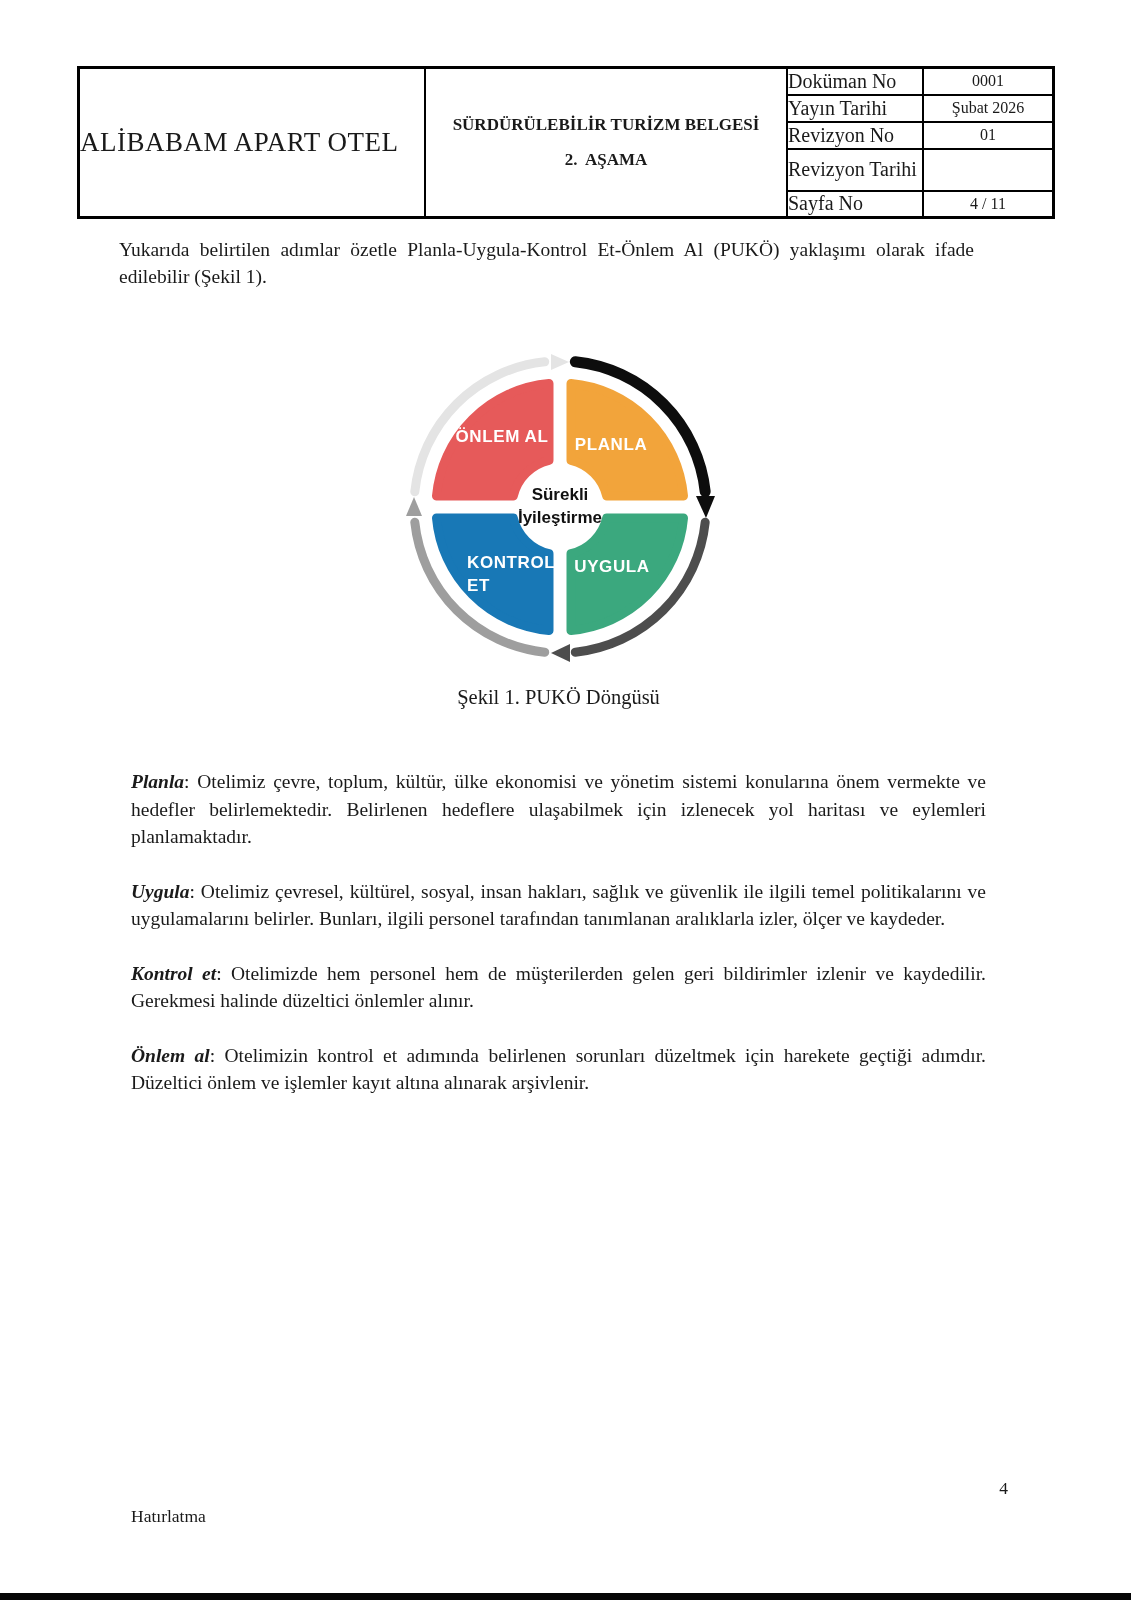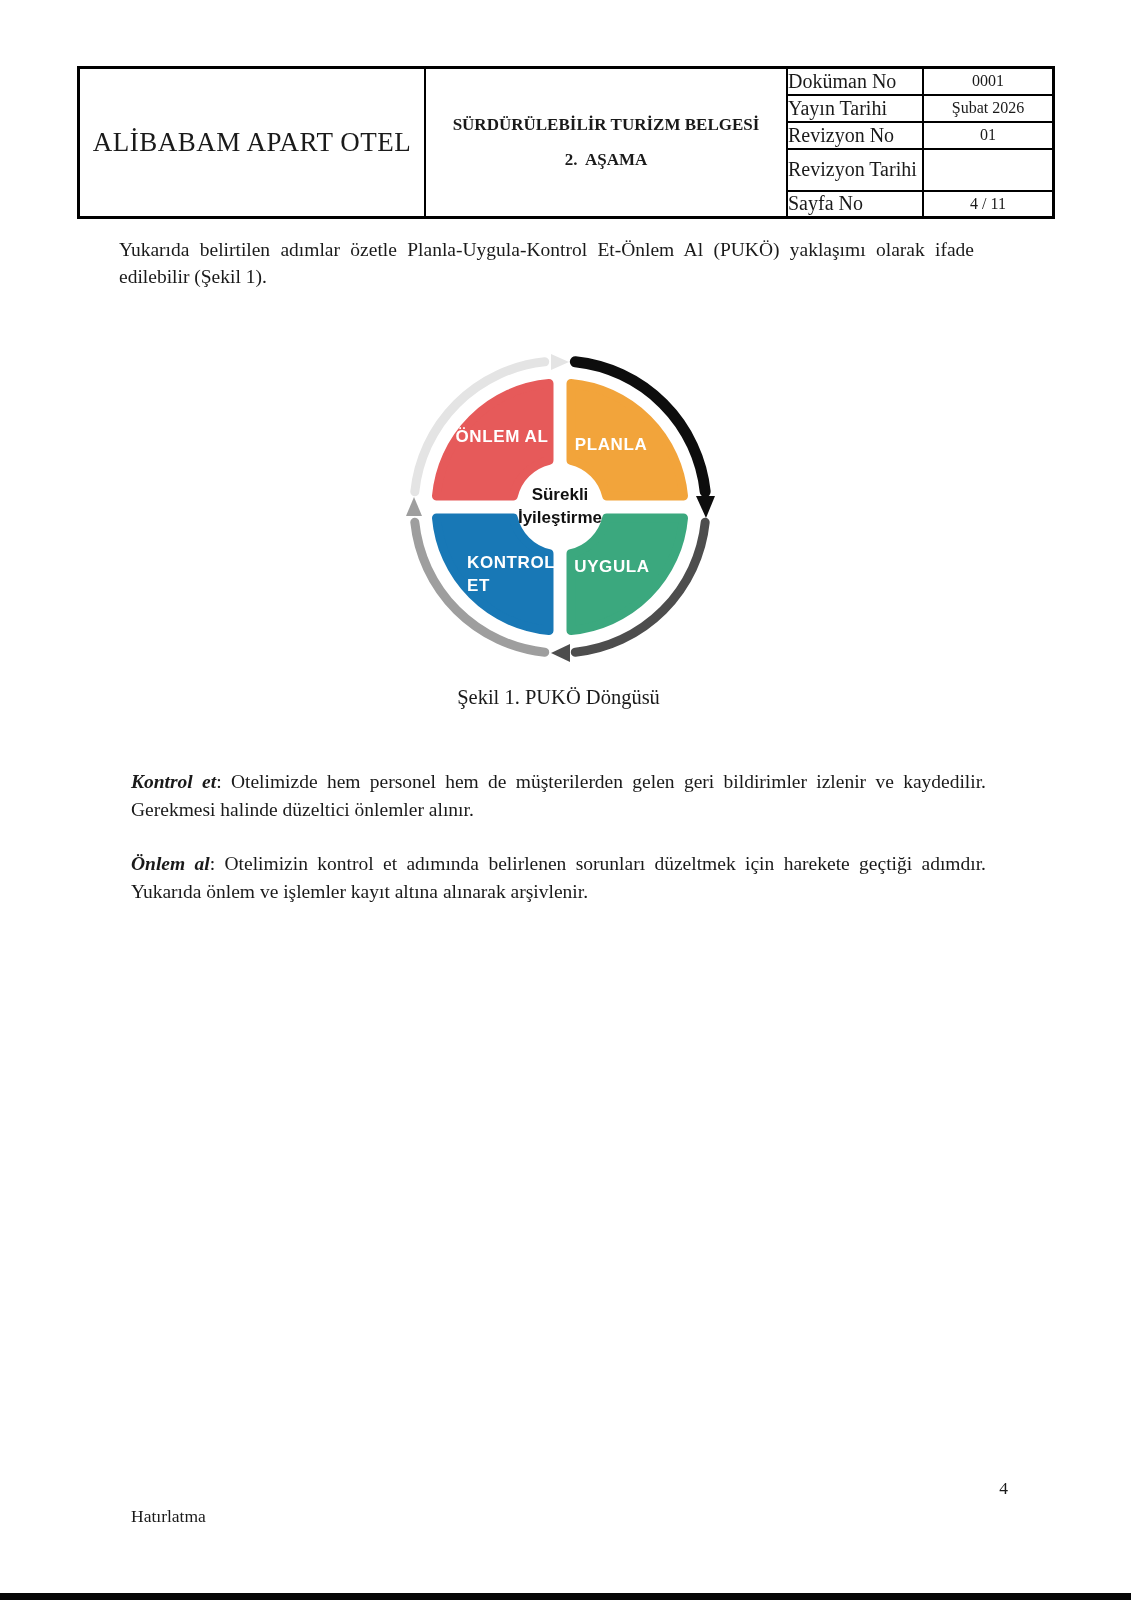--- a/index.html
+++ b/index.html
@@ -15,21 +15,21 @@
   
   table.hdr{
     position:absolute;left:77px;top:66px;
     border-collapse:collapse;
     table-layout:fixed;
     width:972px;height:145px;
     border:3px solid #000;
     font-size:16px;
   }
   table.hdr td{border:2px solid #000;padding:0;vertical-align:middle;}
-  td.c-org{width:344px;text-align:center;font-size:27px;letter-spacing:.5px;}
+  td.c-org{width:344px;text-align:left;font-size:27px;letter-spacing:.5px;}
   td.c-title{width:360px;text-align:center;font-weight:bold;font-size:17px;}
   td.c-title .t2{margin-top:15px;}
   td.c-label{width:134px;text-align:left;padding:2px 4px 2px 9px;font-size:20px;}
   td.c-value{width:128px;text-align:center;font-size:16px;}
   tr.r-norm{height:27px;}
   tr.r-tall{height:42px;}
   .bold{font-weight:normal;}
   
   .intro{
     position:absolute;left:119px;top:236px;width:855px;
@@ -122,21 +122,23 @@
       <text class="q-label" x="207" y="220" text-anchor="middle">UYGULA</text>
 
       <text class="c-label-txt" x="155" y="148" text-anchor="middle">Sürekli</text>
       <text class="c-label-txt" x="155" y="171" text-anchor="middle">İyileştirme</text>
     </svg>
   </div>
 
   <div class="caption">Şekil 1. PUKÖ Döngüsü</div>
 
   <div class="paras">
+    <p><span class="term">Planla</span><span>: Otelimiz çevre, toplum, kültür, ülke ekonomisi ve yönetim sistemi konularına önem vermekte ve hedefler belirlemektedir. Belirlenen hedeflere ulaşabilmek için izlenecek yol haritası ve eylemleri planlamaktadır.</span></p>
+    <p><span class="term">Uygula</span><span>: Otelimiz çevresel, kültürel, sosyal, insan hakları, sağlık ve güvenlik ile ilgili temel politikalarını ve uygulamalarını belirler. Bunları, ilgili personel tarafından tanımlanan aralıklarla izler, ölçer ve kaydeder.</span></p>
     <p><span class="term">Kontrol et</span><span>: Otelimizde hem personel hem de müşterilerden gelen geri bildirimler izlenir ve kaydedilir. Gerekmesi halinde düzeltici önlemler alınır.</span></p>
-    <p><span class="term">Önlem al</span><span>: Otelimizin kontrol et adımında belirlenen sorunları düzeltmek için harekete geçtiği adımdır. Yukarıda önlem ve işlemler kayıt altına alınarak arşivlenir.</span></p>
+    <p><span class="term">Önlem al</span><span>: Otelimizin kontrol et adımında belirlenen sorunları düzeltmek için harekete geçtiği adımdır. Düzeltici önlem ve işlemler kayıt altına alınarak arşivlenir.</span></p>
   </div>
 
   <div class="page-num">4</div>
   <div class="footer-note">Hatırlatma</div>
   <div class="bottom-strip"></div>
 
 </div>
 
 </body></html>

